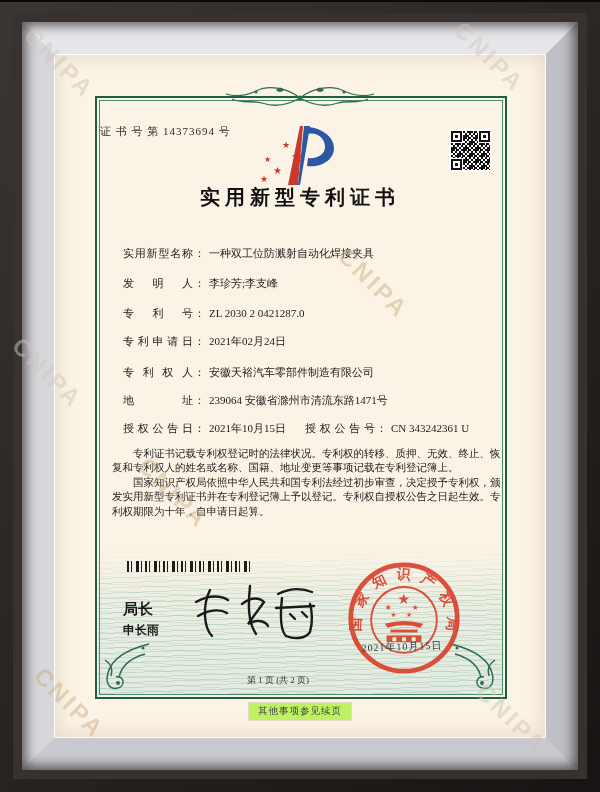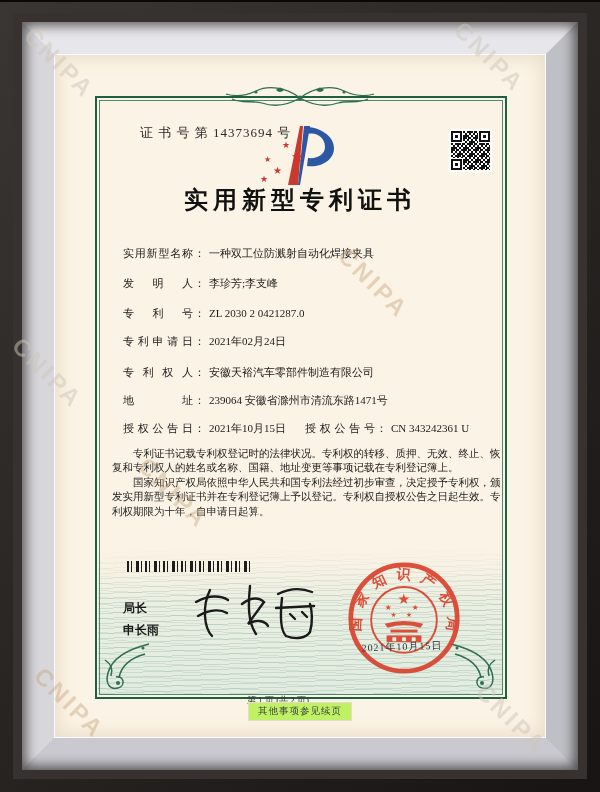--- a/index.html
+++ b/index.html
@@ -18,45 +18,45 @@
   .gborder{position:absolute;left:95px;top:96px;width:408px;height:599px;
            border:2px solid #1f5f44;}
   .gborder::before{content:"";position:absolute;inset:2px;border:1px solid #4c8a6b;}
   .guilloche{position:absolute;left:98px;top:548px;width:404px;height:147px;
      background:
        linear-gradient(to bottom,#fbf3e5 0%,rgba(251,243,229,0) 35%),
        repeating-linear-gradient(178deg,rgba(110,165,140,.25) 0 1px,transparent 1px 5px),
        repeating-linear-gradient(183deg,rgba(110,165,140,.18) 0 1px,transparent 1px 7px),
        linear-gradient(to bottom,rgba(217,233,224,.25),rgba(214,232,221,.7));}
   
-  .certno{position:absolute;left:100px;top:124px;font-size:13px;letter-spacing:1px;color:#2b2b2b;margin-left:40px;}
+  .certno{position:absolute;left:100px;top:124px;font-size:11px;letter-spacing:1px;color:#2b2b2b;}
   .title{position:absolute;left:95px;top:184px;width:410px;text-align:center;
-         font-size:24px;font-weight:bold;letter-spacing:5px;color:#111;}
+         font-size:20px;font-weight:bold;letter-spacing:5px;color:#111;}
   .fields{position:absolute;left:123px;top:0;width:382px;font-size:11px;color:#1c1c1c;}
   .frow{position:absolute;left:0;white-space:nowrap;}
   .flabel{display:inline-block;width:70px;text-align:justify;text-align-last:justify;vertical-align:bottom;}
   .fcolon{display:inline-block;margin:0 4px 0 1px;}
   .pair2{position:absolute;left:182px;top:0;}
   .bodytext{position:absolute;left:112px;top:447px;width:390px;font-size:10.5px;
             line-height:14.4px;color:#222;}
   .bodytext p{margin:0;text-indent:21px;}
   .barcode{position:absolute;left:127px;top:561px;width:126px;height:11px;
      background:repeating-linear-gradient(90deg,#1d1d1d 0 2px,transparent 2px 4px,
        #1d1d1d 4px 5px,transparent 5px 9px,#1d1d1d 9px 12px,transparent 12px 14px,
        #1d1d1d 14px 15px,transparent 15px 18px);}
   .official-title{position:absolute;left:123px;top:600px;font-family:"Liberation Sans","DejaVu Sans",sans-serif;
-     font-weight:bold;font-size:12px;color:#1a1a1a;}
+     font-weight:bold;font-size:15px;color:#1a1a1a;}
   .official-name{position:absolute;left:123px;top:622px;font-family:Liberation Serif, serif;
      font-weight:bold;font-size:12px;color:#1a1a1a;}
   .signature{position:absolute;left:182px;top:576px;}
   .sealbox{position:absolute;left:346px;top:560px;width:116px;height:116px;}
   .sealdate{position:absolute;left:336px;top:640px;width:132px;text-align:center;
      font-size:10px;letter-spacing:1px;color:#2e3336;transform:rotate(-2deg);z-index:6;}
   .pageinfo{position:absolute;left:95px;top:674px;width:366px;text-align:center;
-     font-size:9px;color:#333;margin-top:20px;}
+     font-size:9px;color:#333;}
   .footnote{position:absolute;left:0;top:700px;width:600px;text-align:center;z-index:4;}
   .footnote span{display:inline-block;padding:2px 9px;background:#bef264;
      border:1px solid #e6ddc9;font-size:9.5px;color:#3c3c3c;letter-spacing:1px;}
   
   .wm{position:absolute;font-family:"Liberation Sans","DejaVu Sans",sans-serif;
       font-weight:bold;font-size:24px;letter-spacing:3px;color:rgba(196,164,122,.42);
       transform-origin:left top;transform:rotate(45deg);z-index:50;pointer-events:none;}
   .wm.onframe{color:rgba(205,198,186,.5);}
   .ornament,.corner{position:absolute;}
 </style>

